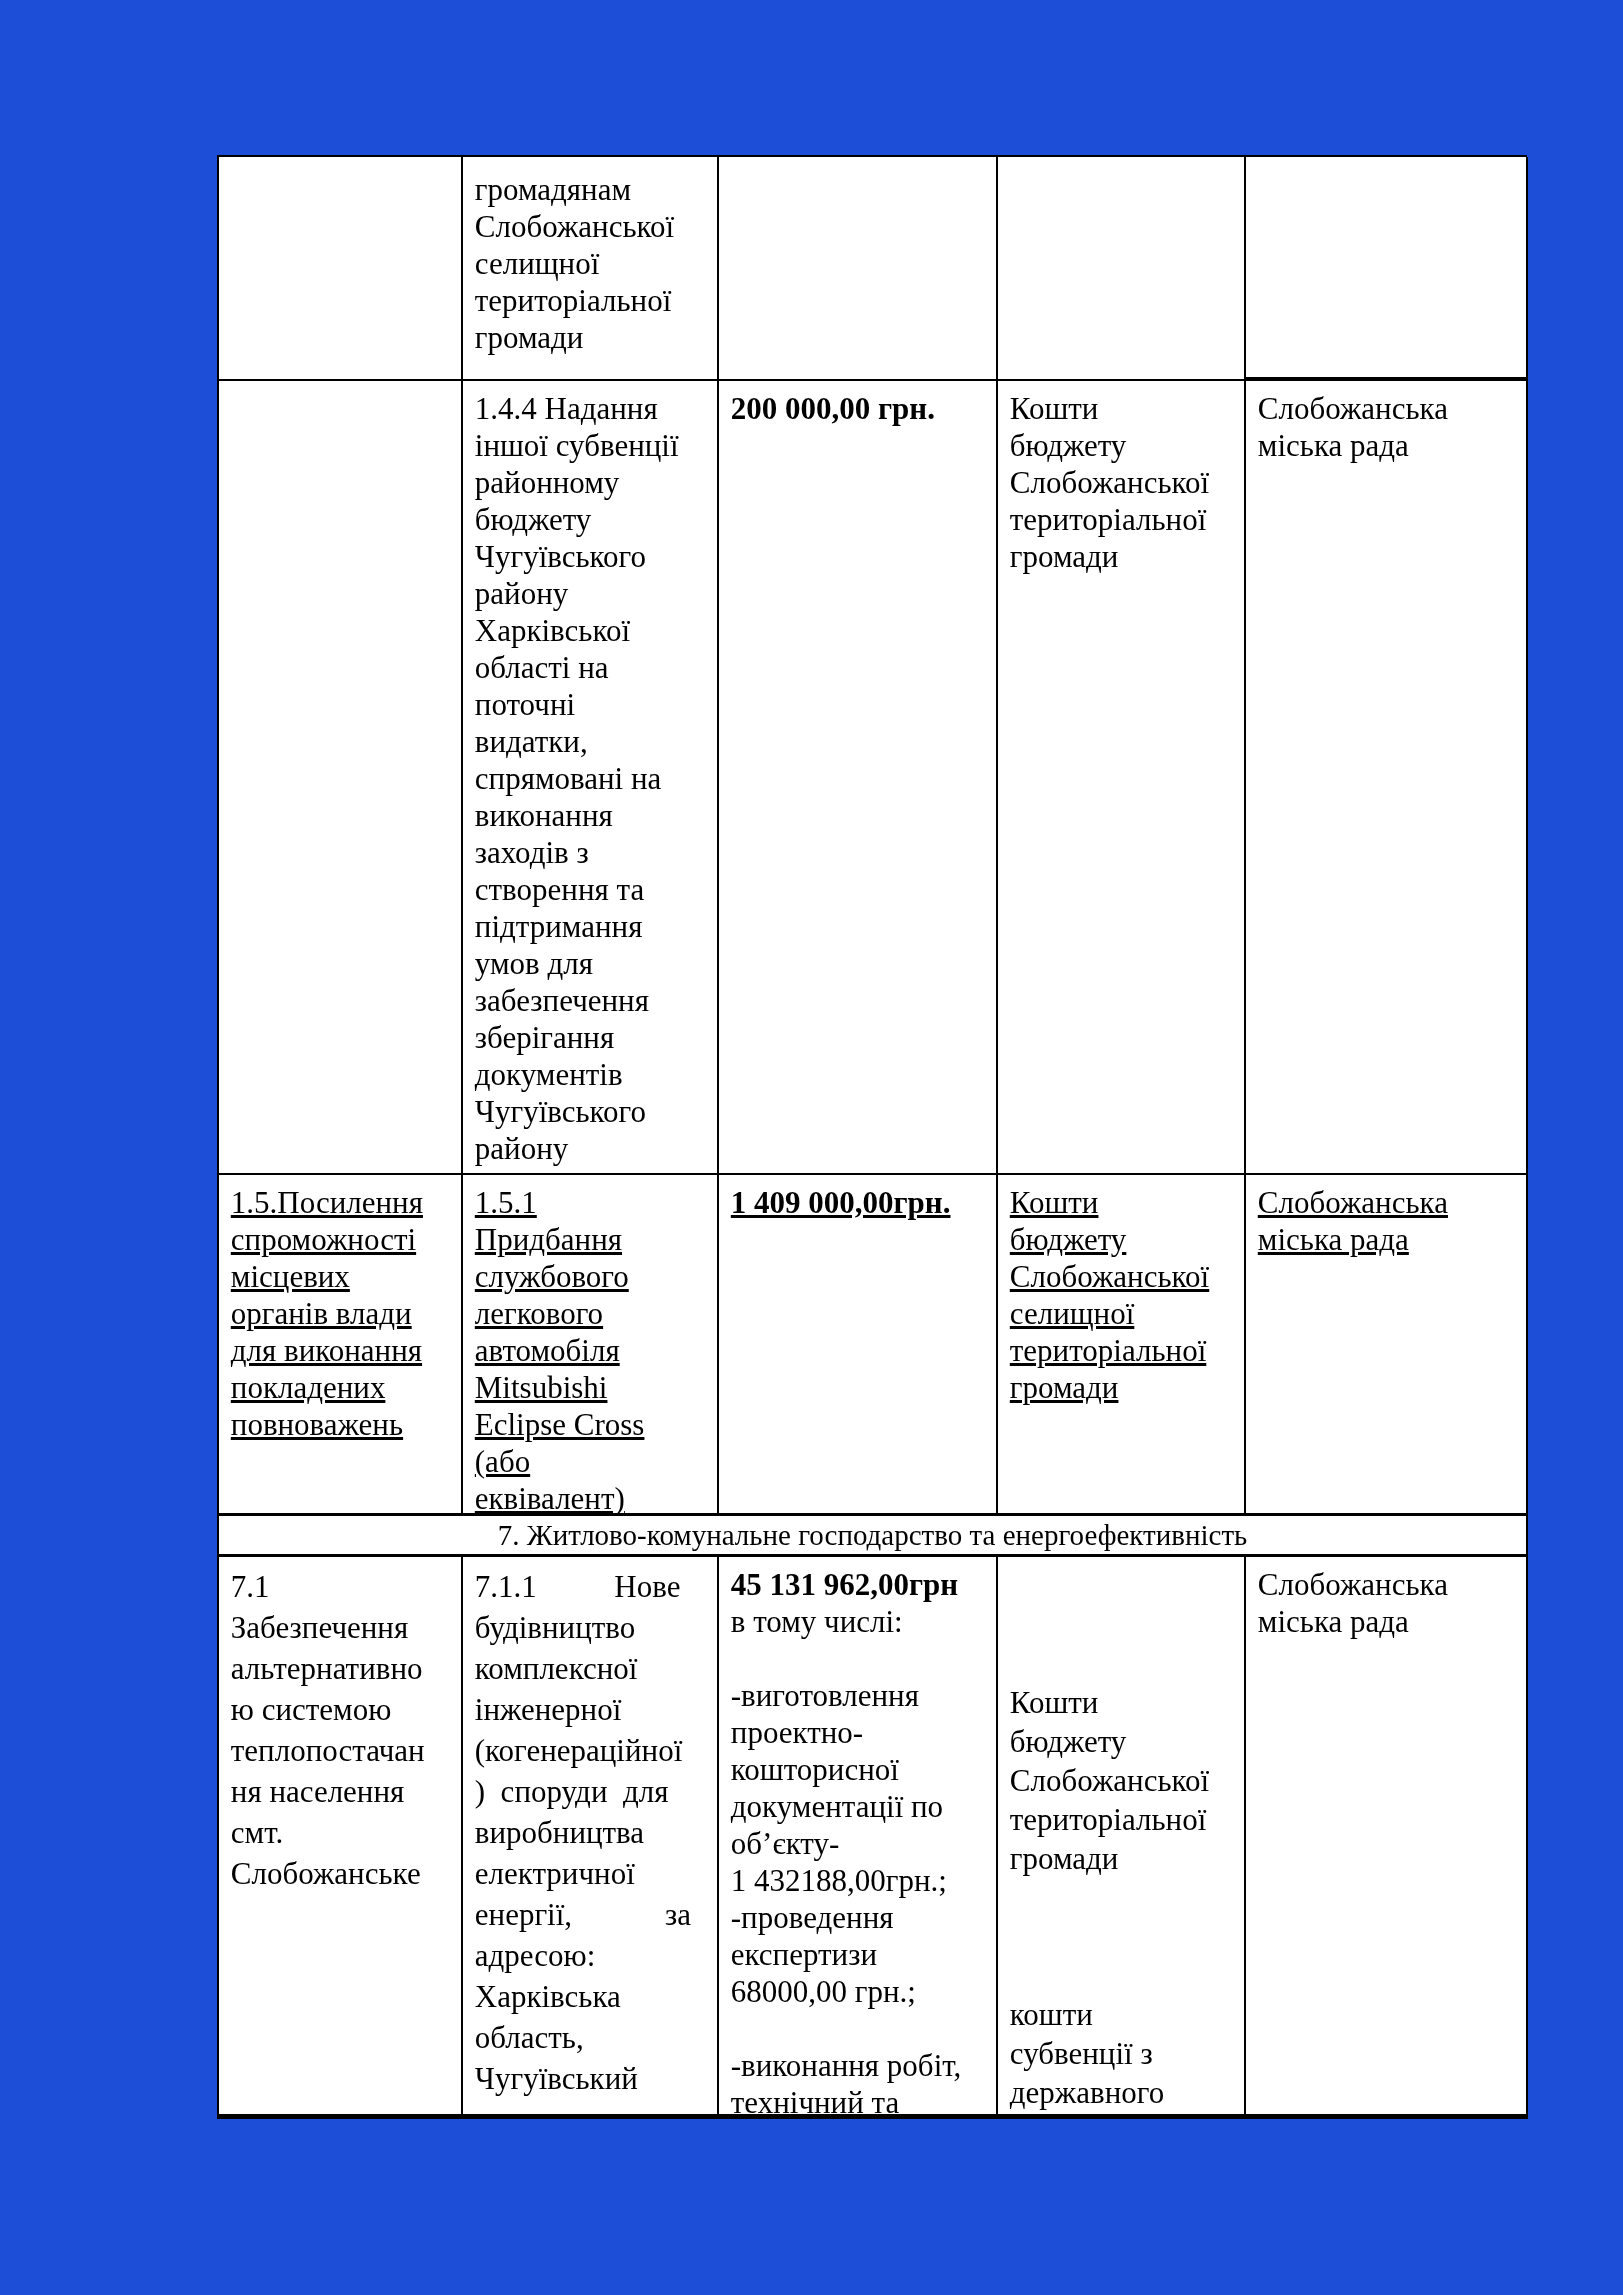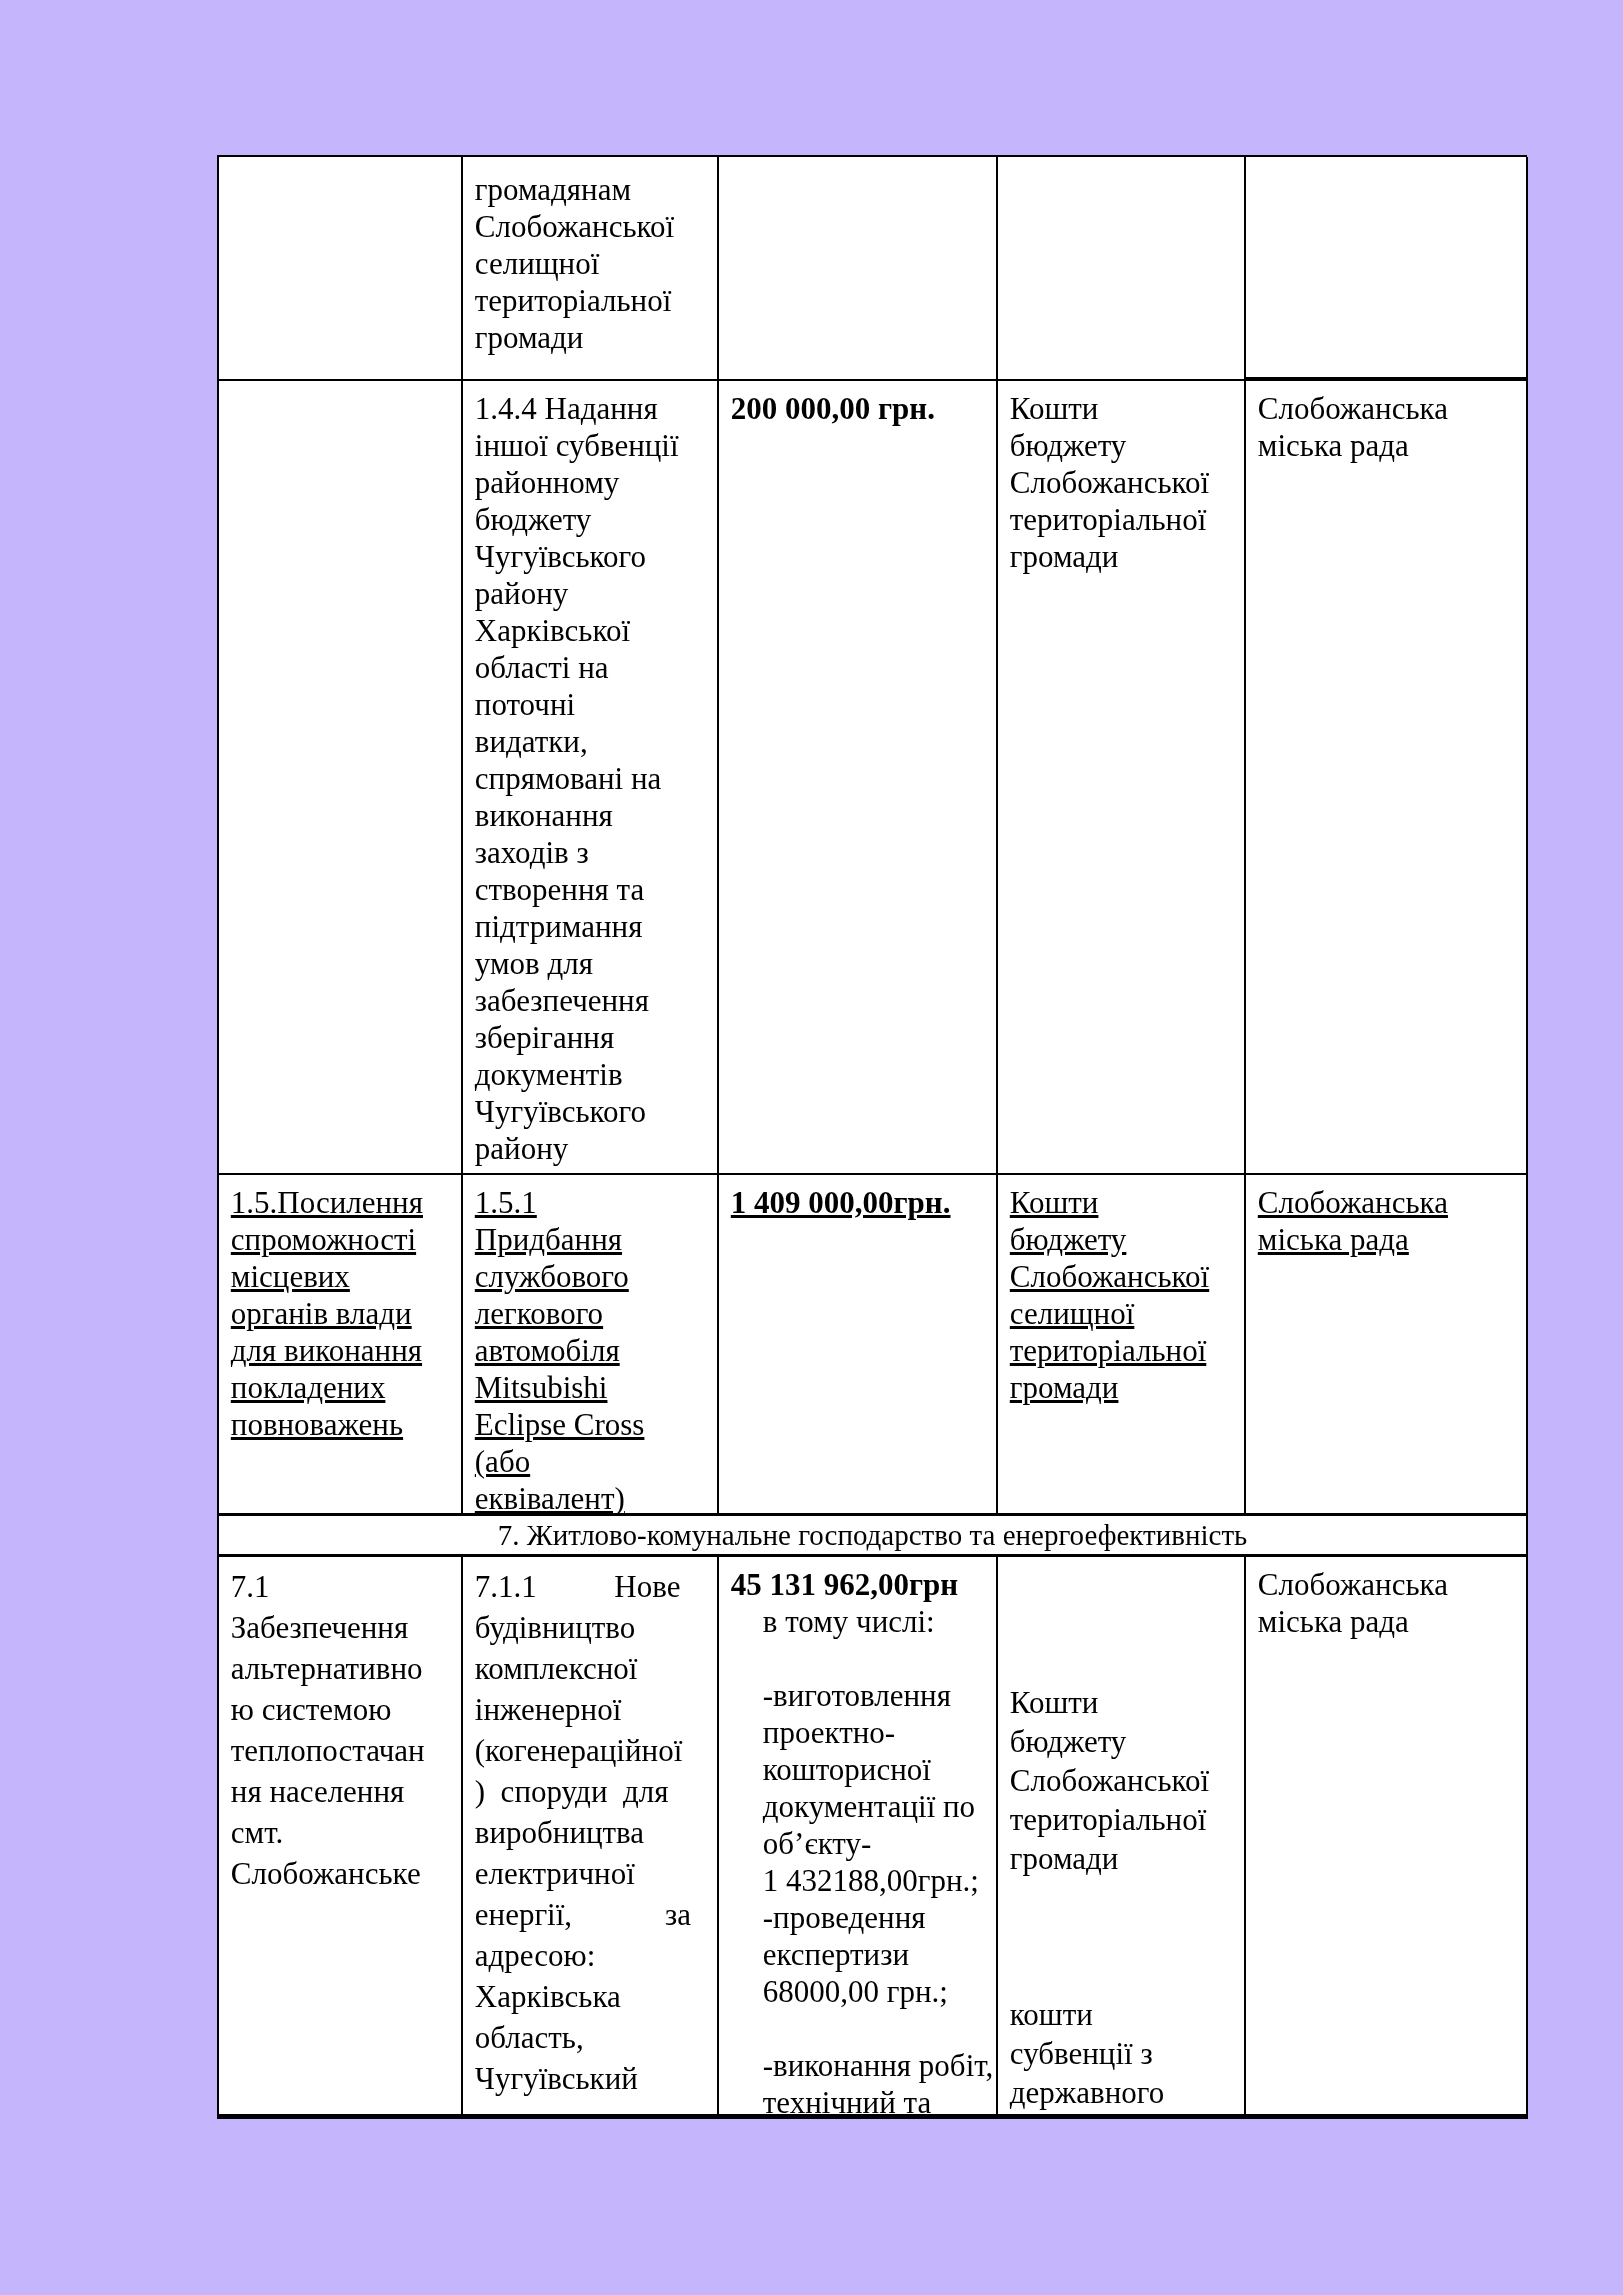--- a/index.html
+++ b/index.html
@@ -4,21 +4,21 @@
 <style>
   html, body {
     margin: 0;
     padding: 0;
     background: #ffffff;
   }
   .page {
     position: relative;
     width: 1623px;
     height: 2295px;
-    background: #c4b5fd;
+    background: #1d4ed8;
     overflow: hidden;
   }
   .doc-table {
     position: absolute;
     left: 217px;
     top: 155px;
     width: 1308px;
     border-left: 2px solid #000;
     border-top: 2px solid #000;
     display: grid;
@@ -45,21 +45,20 @@
   .bb-5 { border-bottom-width: 3.3px; text-decoration: underline; }
   .bb-8 { border-bottom-width: 5.2px; }
   .amount {
     font-weight: bold;
     display: block;
     white-space: pre;
   }
   .rest {
     display: block;
     white-space: pre;
-    margin-left: 32px;
   }
   .section-header-cell {
     grid-column: 1 / -1;
     box-sizing: border-box;
     border-right: 2px solid #000;
     border-bottom: 3.3px solid #000;
     text-align: center;
     font-family: "Liberation Serif", "DejaVu Serif", serif;
     font-size: 29px;
     line-height: 37px;

